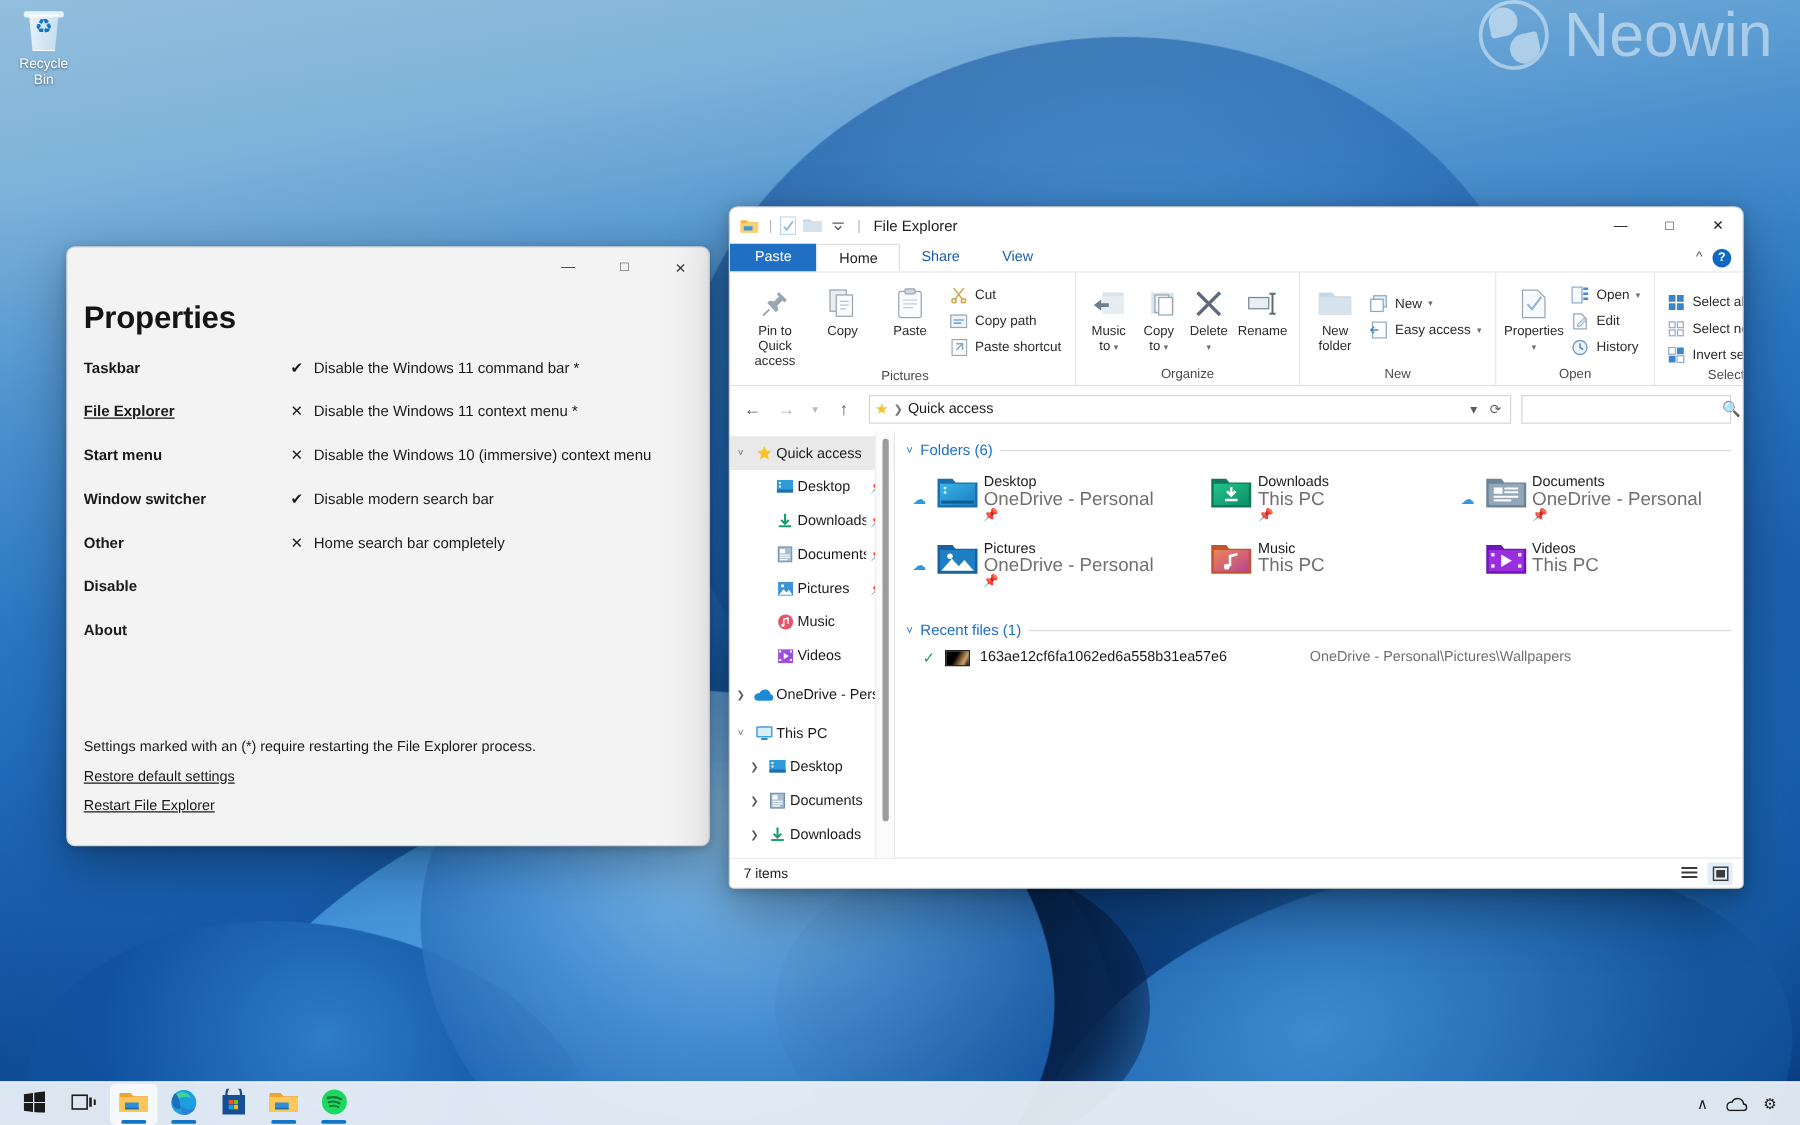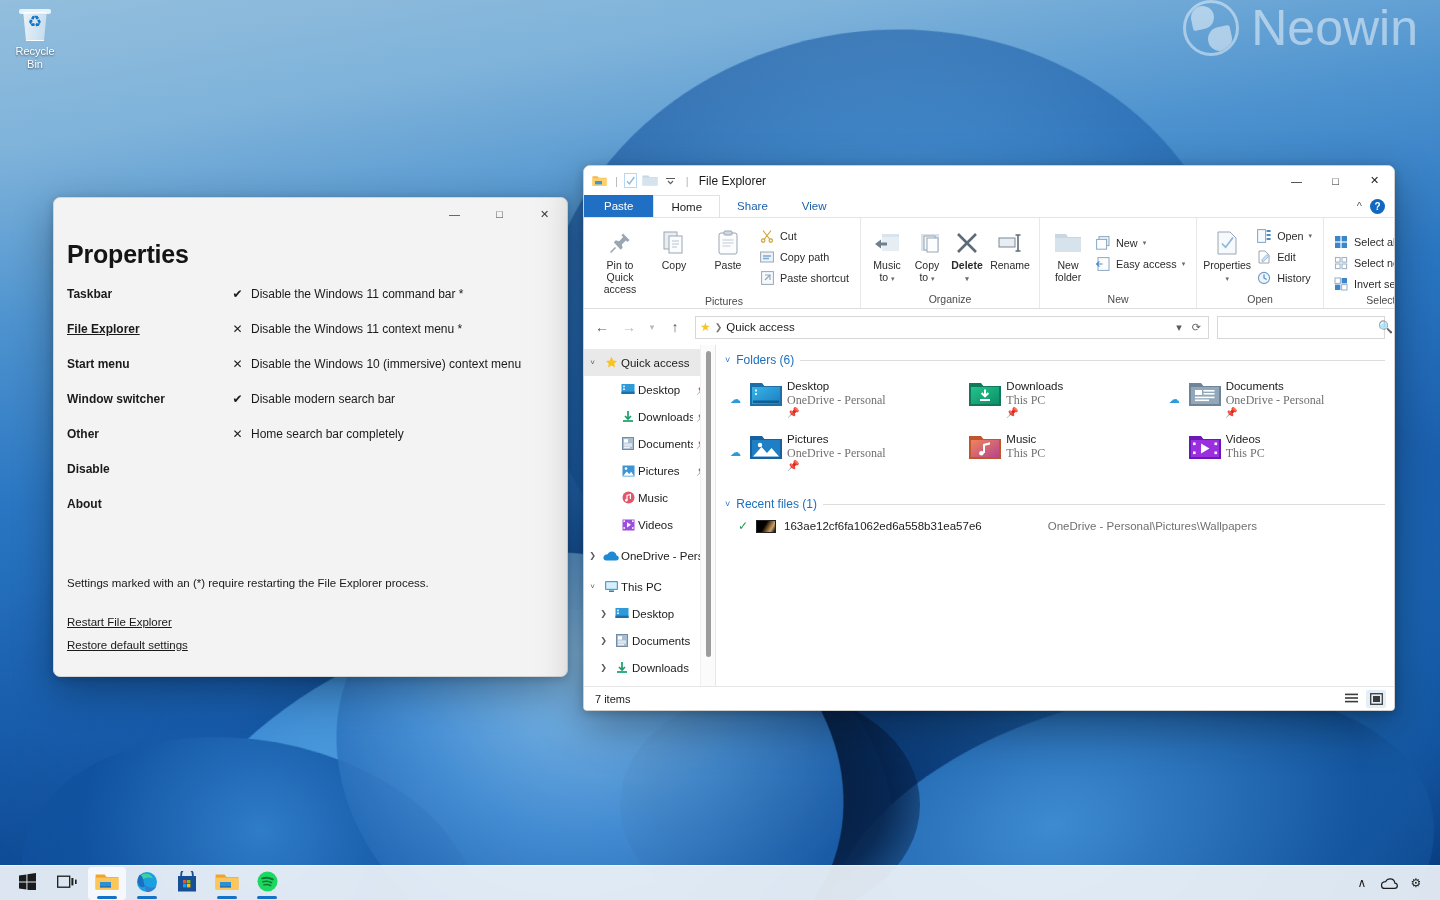--- a/index.html
+++ b/index.html
@@ -146,21 +146,21 @@
   #props-options { flex: 1 1 auto; padding-left: 53px; }
   .opt-row {
     display: flex; align-items: center; gap: 8px;
     height: 22px; margin-bottom: 13px; cursor: default;
   }
   .opt-mark { width: 11px; text-align: center; font-size: 12px; color: #1a1a1a; flex: 0 0 auto; }
   .opt-label { font-size: 12px; color: #1a1a1a; }
   #props-footer {
     position: absolute; left: 13px; bottom: 14px; right: 13px;
   }
-  #props-note { font-size: 11.5px; color: #1a1a1a; margin-bottom: 27px; }
+  #props-note { font-size: 11.5px; color: #1a1a1a; margin-bottom: 12px; }
   .props-link {
     font-size: 11.5px; color: #1a1a1a; text-decoration: underline;
     display: block; margin-bottom: 11px; cursor: pointer;
   }
 
   
   #fe-window {
     position: absolute; left: 583px; top: 165px; width: 812px; height: 546px;
     background: #fff;
     border: 1px solid #cfcfcf;
@@ -298,21 +298,21 @@
 
   .folder-grid {
     display: grid; grid-template-columns: repeat(3, 1fr);
     row-gap: 8px; padding: 7px 0 4px 2px;
   }
   .fitem { display: flex; align-items: flex-start; gap: 4px; cursor: default; padding: 2px 3px; border-radius: 3px; }
   .fitem .cloud { width: 15px; padding-top: 15px; color: #2f9ada; font-size: 11px; flex: 0 0 auto; }
   .fitem .ficon { width: 34px; height: 32px; flex: 0 0 auto; margin-top: 1px; }
   .fitem .ftext { min-width: 0; padding-top: 1px; }
   .fitem .fname { font-size: 11.5px; color: #1b1b1b; line-height: 14px; }
-  .fitem .floc { font-size: 12px; color: #707070; line-height: 14px; font-family: Liberation Serif, serif; }
+  .fitem .floc { font-size: 15px; color: #707070; line-height: 14px; }
   .fitem .fpin { font-size: 10px; color: #8a8a8a; line-height: 12px; }
 
   .recent-row {
     display: flex; align-items: center; gap: 8px; padding: 6px 0 6px 13px; cursor: default;
   }
   .recent-row .rcheck { color: #1f9d4e; font-size: 12px; }
   .recent-row .rthumb {
     width: 20px; height: 13px;
     background: linear-gradient(120deg, #000 0%, #000 42%, #6a4a22 58%, #caa36a 78%, #000 100%);
     border: 1px solid #222;
@@ -421,22 +421,22 @@
           <span class="opt-label">Disable modern search bar</span>
         </div>
         <div class="opt-row">
           <span class="opt-mark">✕</span>
           <span class="opt-label">Home search bar completely</span>
         </div>
       </div>
     </div>
     <div id="props-footer">
       <div id="props-note">Settings marked with an (*) require restarting the File Explorer process.</div>
+      <a class="props-link">Restore default settings</a>
       <a class="props-link">Restart File Explorer</a>
-      <a class="props-link">Restore default settings</a>
     </div>
   </div>
 </div>
 
 <div id="fe-window">
 
   <div id="fe-titlebar">
     <span class="qat-icon">
       <svg width="15" height="13" viewBox="0 0 15 13">
           <path d="M0.5 2.2h5l1.3 1.6H14.5V12H0.5z" fill="#f6b83f"></path>
@@ -581,21 +581,21 @@
               </svg>
           </span>
           <span class="bl"><span>Copy</span><br><span>to</span> <span class="caret">▾</span></span>
         </div>
         <div class="big-btn" style="width:40px">
           <span class="bi">
             <svg width="26" height="26" viewBox="0 0 26 26">
                 <path d="M4 4l18 18M22 4L4 22" stroke="#5d6b78" stroke-width="2.6" fill="none"></path>
               </svg>
           </span>
-          <span class="bl" style="font-weight:bold"><span>Delete</span><br><span class="caret">▾</span></span>
+          <span class="bl" style="font-weight:normal"><span>Delete</span><br><span class="caret">▾</span></span>
         </div>
         <div class="big-btn" style="width:46px">
           <span class="bi">
             <svg width="28" height="24" viewBox="0 0 28 24">
                 <rect x="3" y="7" width="16" height="9" fill="#e8eef3" stroke="#7b8793"></rect>
                 <path d="M22 4v16M19.5 4h5M19.5 20h5" stroke="#5d6b78" stroke-width="1.6" fill="none"></path>
               </svg>
           </span>
           <span class="bl">Rename</span>
         </div>

